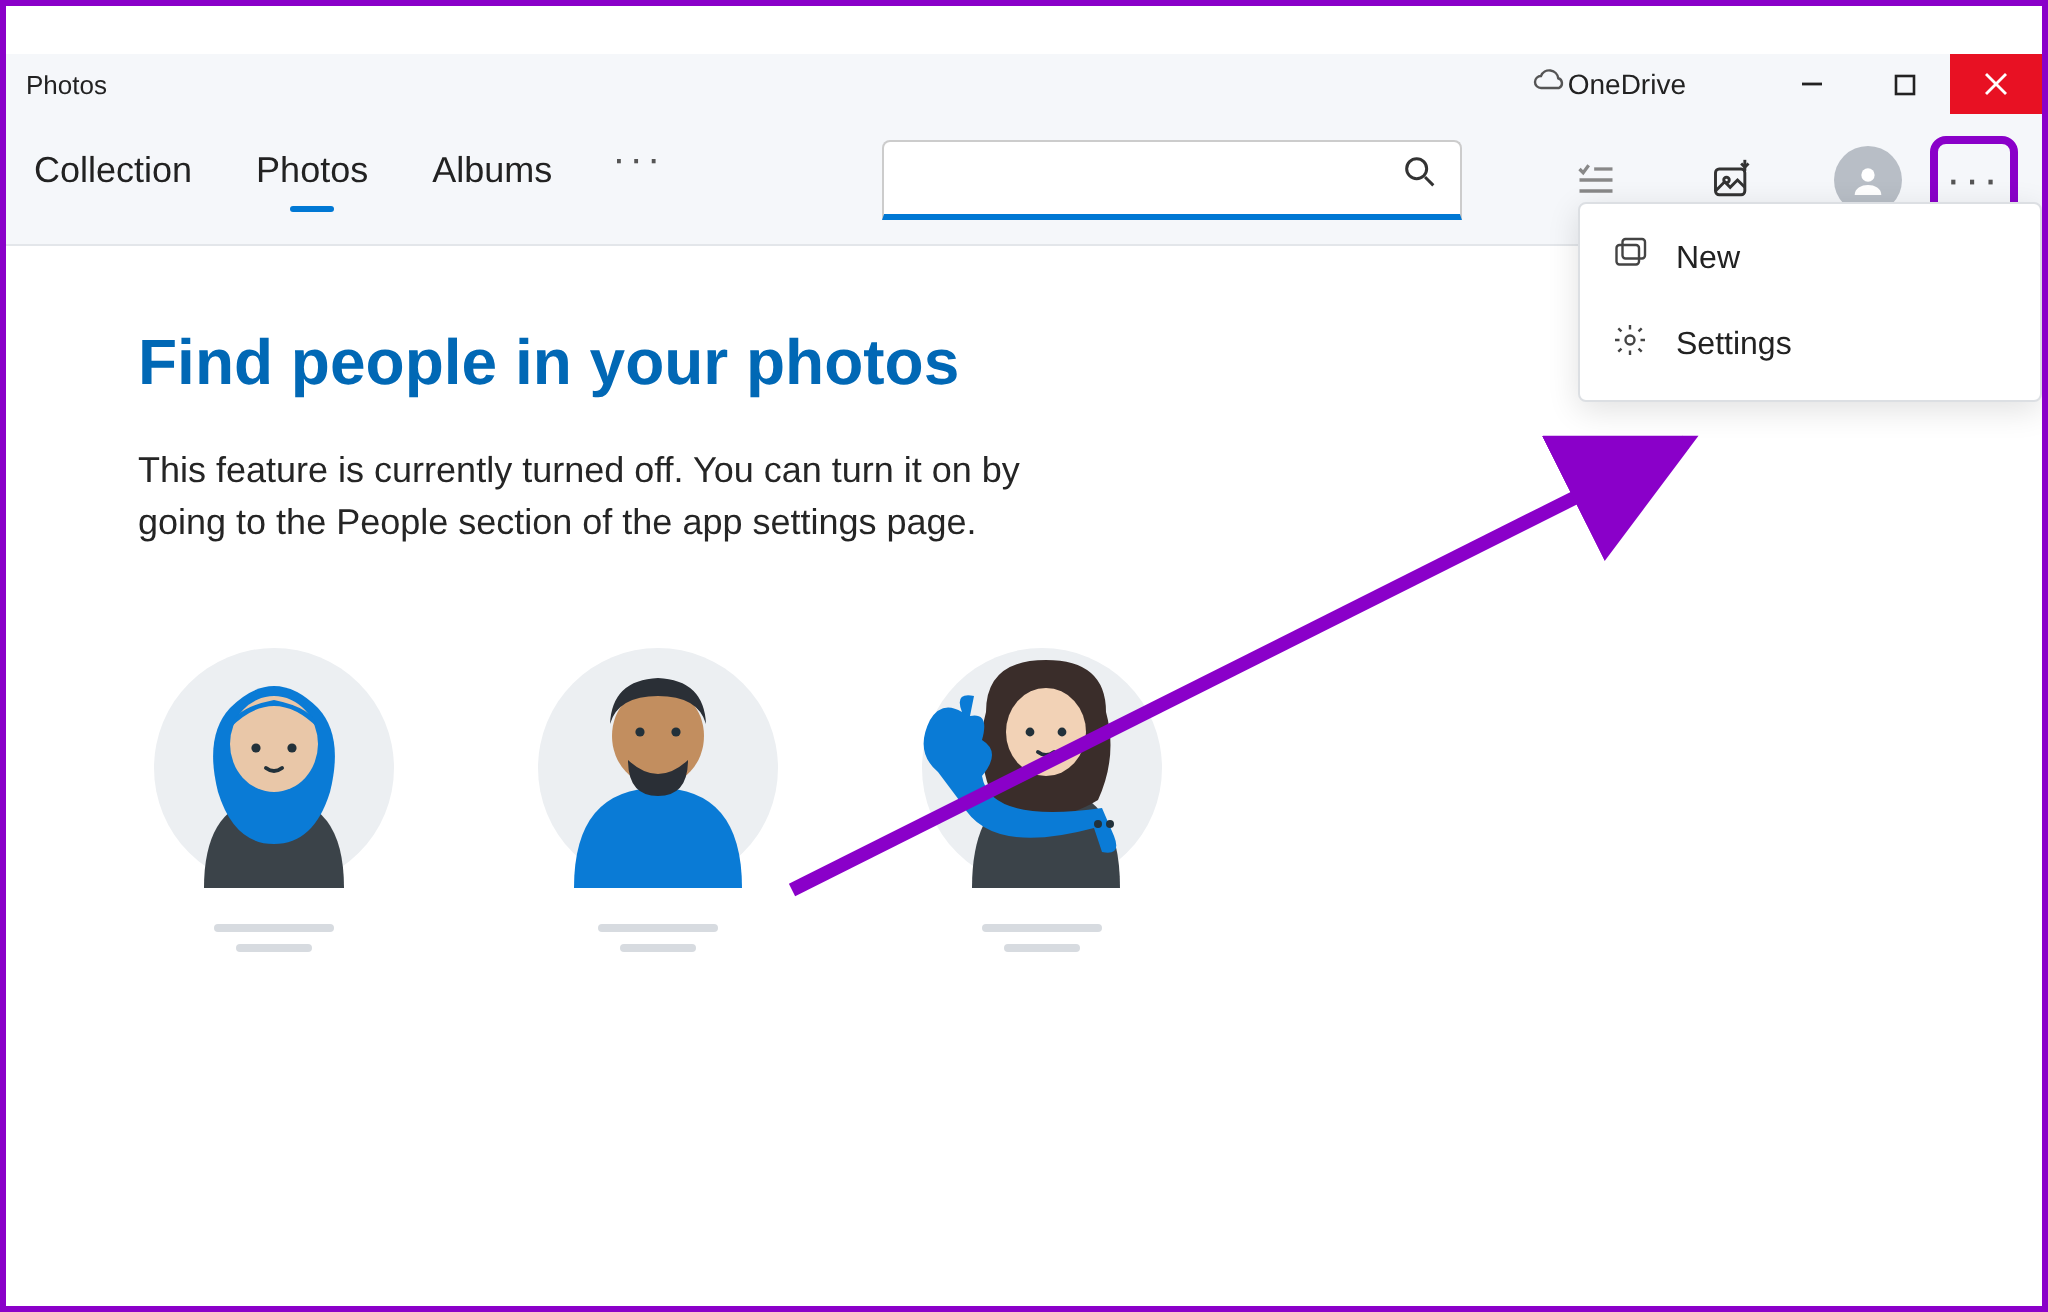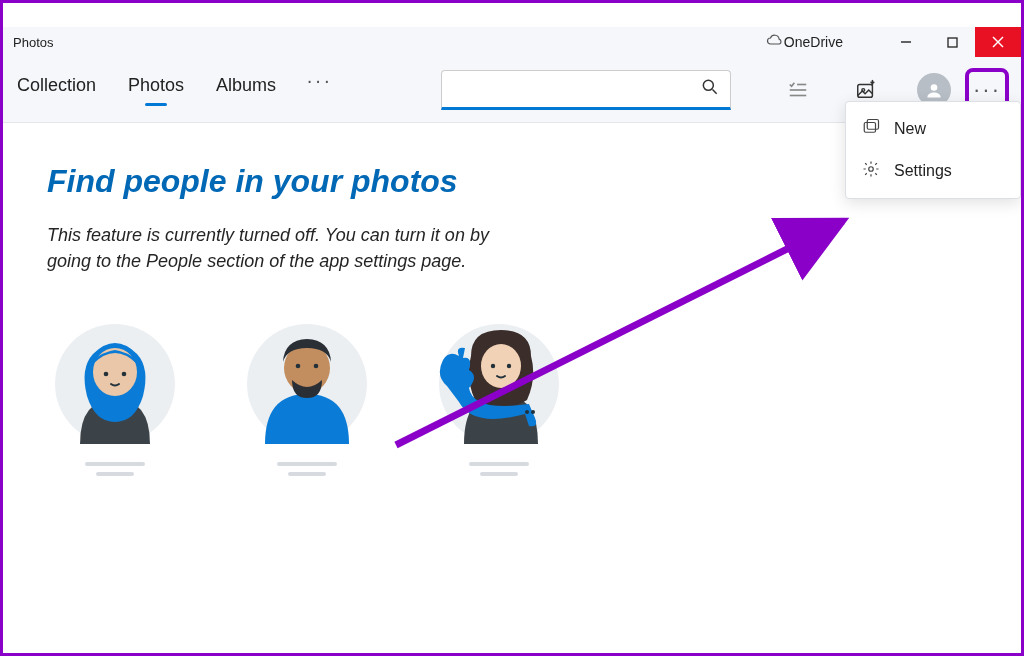--- a/index.html
+++ b/index.html
@@ -58,34 +58,34 @@
   .search input { flex:1; border:none; outline:none; font-size:15px; background:transparent;}
   .navicons { display:flex; gap: 34px; align-items:center; margin-left: 10px; margin-right: 6px;}
   .navicon { width: 34px; height:34px; display:flex; align-items:center; justify-content:center; color:#3a3a3a; }
   .navicon.avatar-bg { background:#b8bec6; border-radius:50%; width:34px; height:34px; color:#fff;}
   .ellipsis-btn {
     width: 44px; height: 44px; display:flex; align-items:center; justify-content:center;
     border: 4px solid #8a00c9; border-radius: 8px;
     font-size: 22px; letter-spacing:2px; color:#555;
     margin-left: 8px;
   }
-  .main { padding: 40px 0 0 44px; color:#111; position: relative; font-style: italic; }
+  .main { padding: 40px 0 0 66px; color:#111; position: relative; }
   .main h1 { color:#0168b5; font-size: 32px; font-weight: 600; margin-bottom: 22px; }
   .main p { font-size: 18px; color:#252525; max-width: 470px; line-height: 1.45; margin-bottom: 20px;}
   .main .link { color:#0168b5; font-size: 17px; margin-top: 26px; margin-left: 18px;}
   .avatars { display:flex; gap:72px; margin-top: 50px; margin-left: 8px;}
   .avatar-card { display:flex; flex-direction:column; align-items:center; gap:12px;}
   .avatar-circle { width:120px; height:120px; border-radius:50%; background:#eceff2; position:relative; overflow:visible;}
   .avatar-lines { width:60px; }
   .avatar-line { height:4px; background:#d7dbe0; border-radius:2px; margin:6px auto; }
   .avatar-line.short { width:38px; }
   .avatar-line.long { width:60px; }
   .menu {
     position: absolute; top: 98px; right: 0;
-    width: 176px; background:#fff;
+    width: 232px; background:#fff;
     border: 1px solid #dcdfe3; border-radius:4px;
     box-shadow: 0 4px 16px rgba(0,0,0,0.12);
     padding: 6px 0;
     z-index: 10;
   }
   .menu-item {
     display:flex; align-items:center; gap:14px;
     padding: 10px 16px; font-size:16px; color:#222;
   }
   .arrow {

